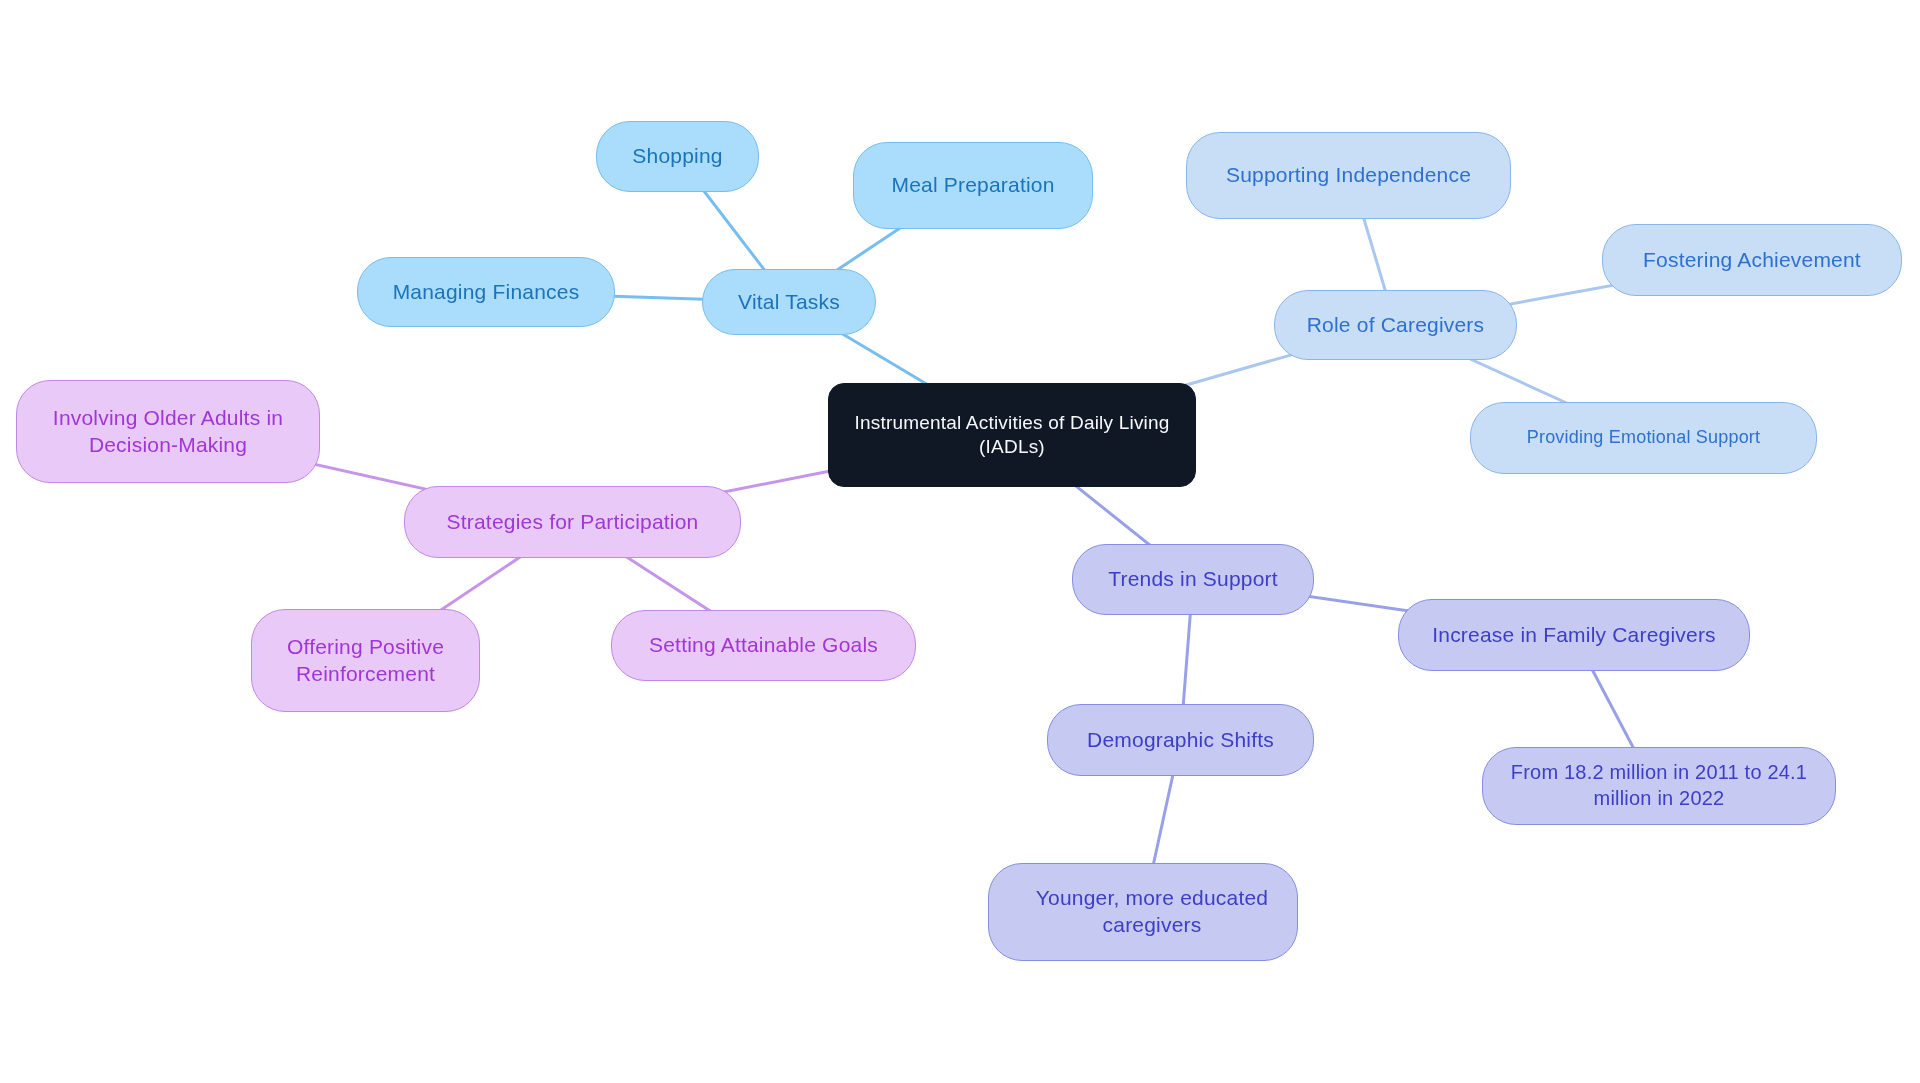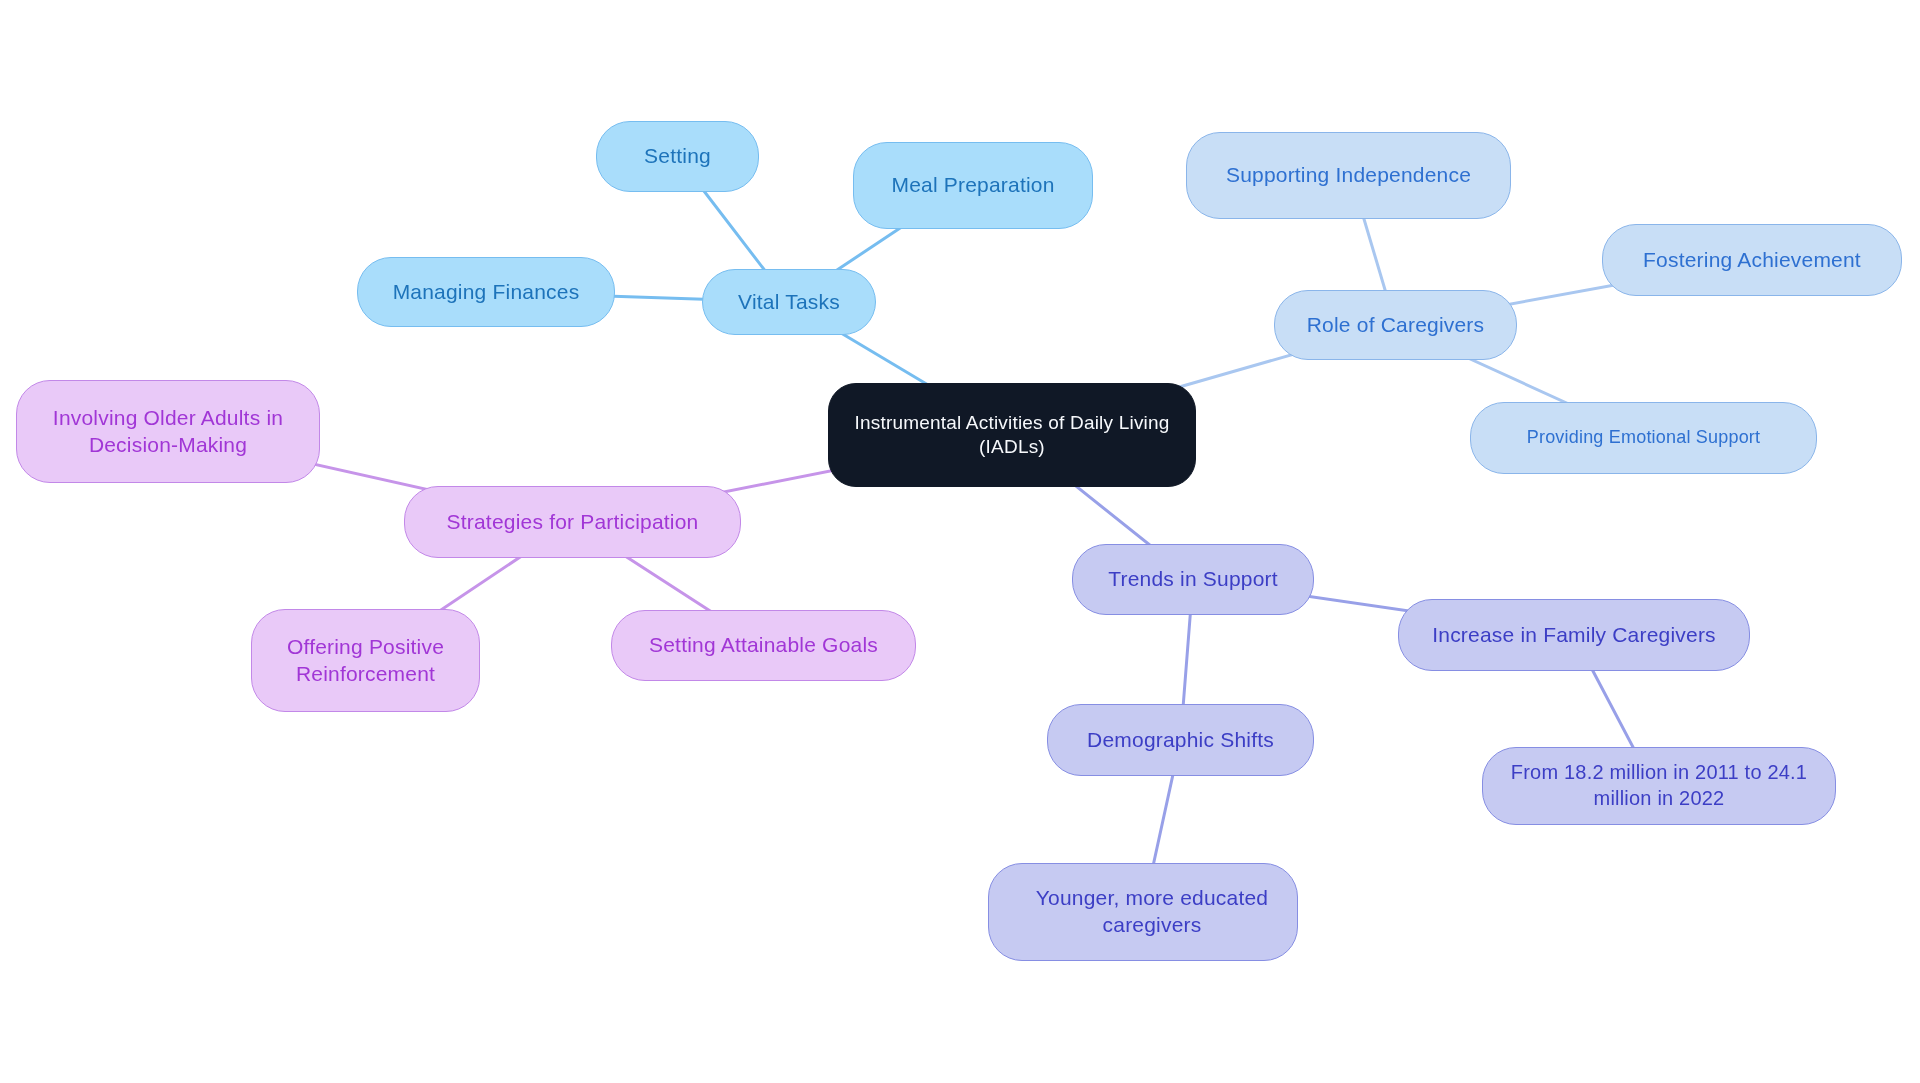--- a/index.html
+++ b/index.html
@@ -30,21 +30,21 @@
     text-align: center;
     border-radius: 34px;
     box-sizing: border-box;
     padding: 8px 22px;
     font-weight: 500;
     line-height: 1.28;
     cursor: pointer;
     letter-spacing: 0.2px;
   }
   .node.central {
-    border-radius: 28px;
+    border-radius: 16px;
     font-weight: 500;
   }
 </style>
 </head>
 <body>
 
 <div class="canvas">
   <svg class="edge-layer" width="1920" height="1083" viewBox="0 0 1920 1083">
       <line x1="1012" y1="435" x2="789" y2="302" stroke="#76bdf0" stroke-width="3" stroke-linecap="round"></line>
       <line x1="789" y1="302" x2="677.5" y2="156.5" stroke="#76bdf0" stroke-width="3" stroke-linecap="round"></line>
@@ -65,21 +65,21 @@
       <line x1="1180.5" y1="740" x2="1143" y2="912" stroke="#98a0e8" stroke-width="3" stroke-linecap="round"></line>
     </svg>
 
 <div class="node central" style="left: 828px; top: 383px; width: 368px; height: 104px; background: rgb(16, 24, 38); border: 1.6px solid rgb(16, 24, 38); color: rgb(247, 249, 252); font-size: 19px;">
       <span>Instrumental Activities of Daily Living (IADLs)</span>
     </div>
     <div class="node" style="left: 702px; top: 269px; width: 174px; height: 66px; background: rgb(169, 221, 251); border: 1.6px solid rgb(118, 189, 240); color: rgb(29, 115, 186); font-size: 21px;">
       <span>Vital Tasks</span>
     </div>
     <div class="node" style="left: 596px; top: 121px; width: 163px; height: 71px; background: rgb(169, 221, 251); border: 1.6px solid rgb(118, 189, 240); color: rgb(29, 115, 186); font-size: 21px;">
-      <span>Setting</span>
+      <span>Shopping</span>
     </div>
     <div class="node" style="left: 853px; top: 142px; width: 240px; height: 87px; background: rgb(169, 221, 251); border: 1.6px solid rgb(118, 189, 240); color: rgb(29, 115, 186); font-size: 21px;">
       <span>Meal Preparation</span>
     </div>
     <div class="node" style="left: 357px; top: 257px; width: 258px; height: 70px; background: rgb(169, 221, 251); border: 1.6px solid rgb(118, 189, 240); color: rgb(29, 115, 186); font-size: 21px;">
       <span>Managing Finances</span>
     </div>
     <div class="node" style="left: 1274px; top: 290px; width: 243px; height: 70px; background: rgb(200, 222, 246); border: 1.6px solid rgb(138, 181, 234); color: rgb(46, 112, 209); font-size: 21px;">
       <span>Role of Caregivers</span>
     </div>

